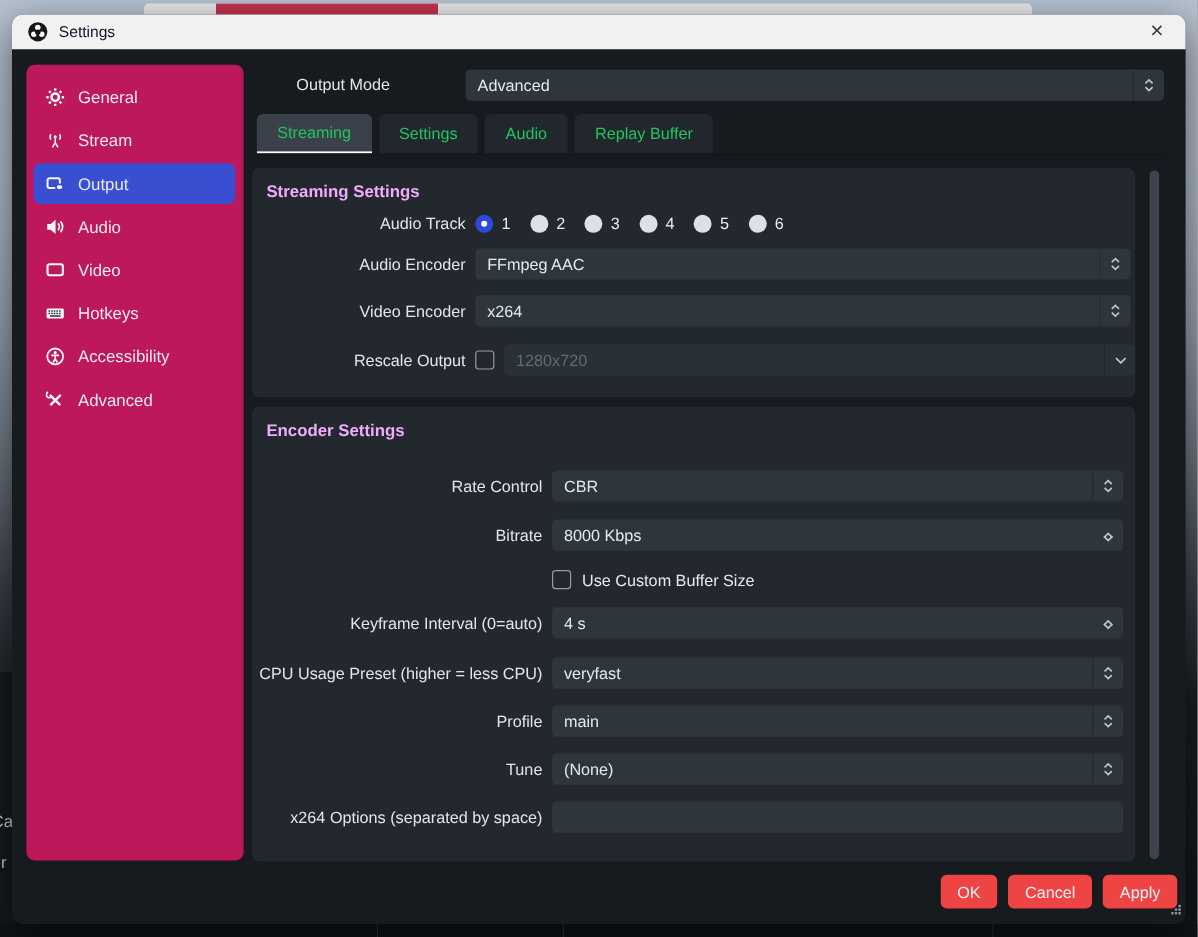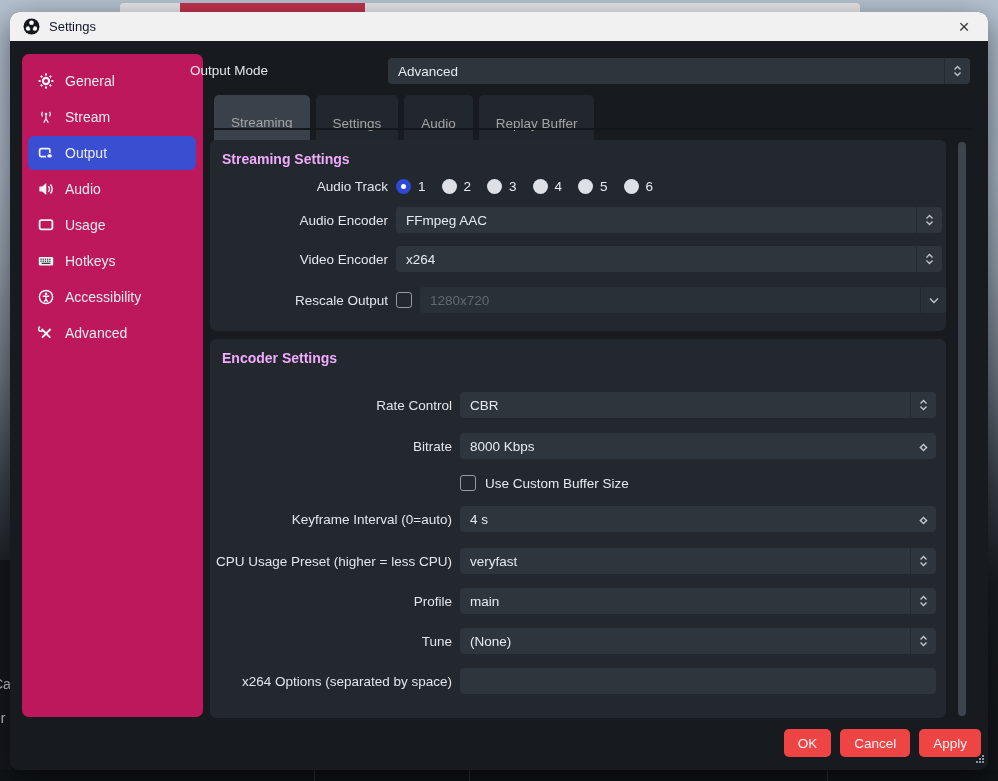--- a/index.html
+++ b/index.html
@@ -29,25 +29,25 @@
   .sidebar{position:absolute;left:12px;top:42px;width:181px;height:663px;background:#be185d;border-radius:7px;}
   .side-item{height:34px;margin:2px 7px 2px 6px;border-radius:6px;display:flex;align-items:center;
     padding-left:10px;color:#e7eaee;font-size:14px;}
   .side-item:first-child{margin-top:10px;}
   .side-item.sel{background:#3a4ed2;}
   .side-item .icn{width:16px;height:16px;margin-right:11px;flex:none;color:#f2f4f6;}
   .icn svg{display:block;width:16px;height:16px;}
 
   
   .om-label{position:absolute;top:46px;left:180px;width:192px;height:26px;line-height:26px;
-    text-align:left;color:#e2e6ea;font-size:13.5px;}
+    text-align:center;color:#e2e6ea;font-size:13.5px;}
   .om-combo{position:absolute;top:46px;left:378px;width:582px;}
   .tabs{position:absolute;left:204px;top:83px;display:flex;gap:6px;}
-  .tab{height:33px;padding:12px 17px;display:flex;align-items:center;background:#22272d;
-    color:#a3a3a3;font-size:13.5px;border-radius:5px 5px 0 0;}
+  .tab{height:33px;padding:0 17px;display:flex;align-items:center;background:#22272d;
+    color:#22c55e;font-size:13.5px;border-radius:5px 5px 0 0;}
   .tab.act{background:#3a414a;border-bottom:2px solid #ffffff;height:31px;}
   .hdiv{position:absolute;left:204px;top:116px;width:758px;height:2px;background:#14171b;}
 
   
   .panel{position:absolute;left:200px;width:736px;background:#23282e;border-radius:6px;}
   .p1{top:128px;height:191px;}
   .p2{top:327px;height:379px;}
   .ptitle{position:absolute;left:12px;top:11px;font-size:14px;font-weight:bold;color:#f0abfc;}
   .row{position:absolute;left:0;display:flex;align-items:center;height:26px;width:100%;}
   .lbl{flex:none;text-align:right;color:#e2e6ea;font-size:13.5px;}
@@ -168,21 +168,21 @@
             </svg>
         </span>
         <span>Audio</span>
       </div>
       <div class="side-item">
         <span class="icn">
           <svg viewBox="0 0 16 16" fill="none" stroke="currentColor" stroke-width="1.8">
           <rect x="1.6" y="3.2" width="12.8" height="9.2" rx="1.8"></rect>
             </svg>
         </span>
-        <span>Usage</span>
+        <span>Video</span>
       </div>
       <div class="side-item">
         <span class="icn">
           <svg viewBox="0 0 16 16">
               <rect x="0.8" y="4" width="14.4" height="8.4" rx="1.2" fill="currentColor"></rect>
           <g fill="#272d34">
                 <rect x="2.4" y="5.6" width="1.3" height="1.2"></rect>
                 <rect x="4.6" y="5.6" width="1.3" height="1.2"></rect>
                 <rect x="6.8" y="5.6" width="1.3" height="1.2"></rect>
                 <rect x="9" y="5.6" width="1.3" height="1.2"></rect>

